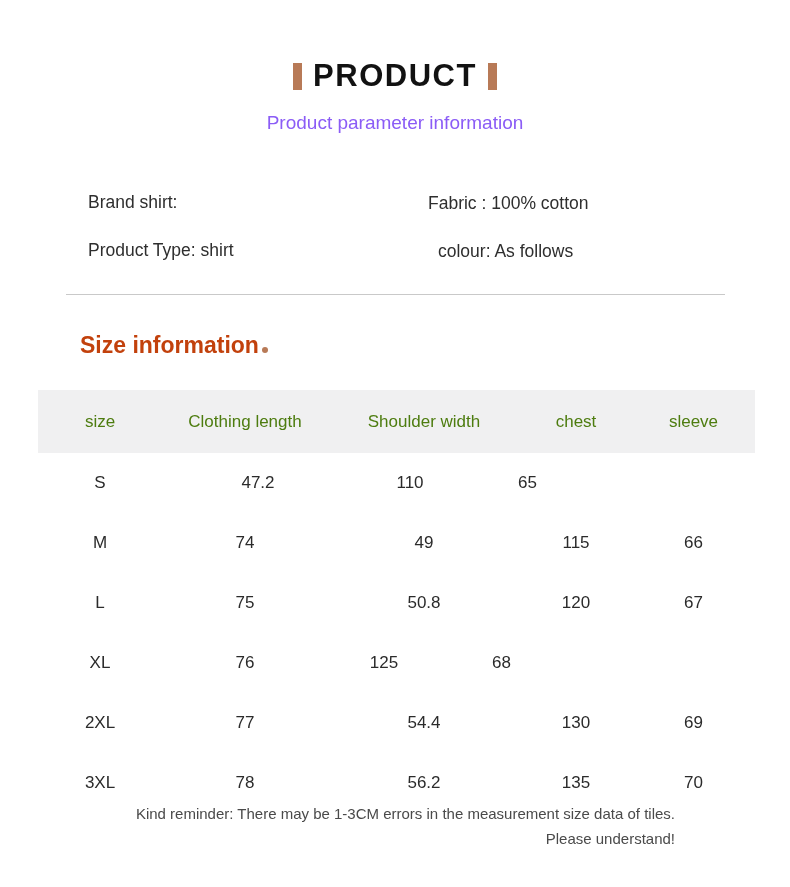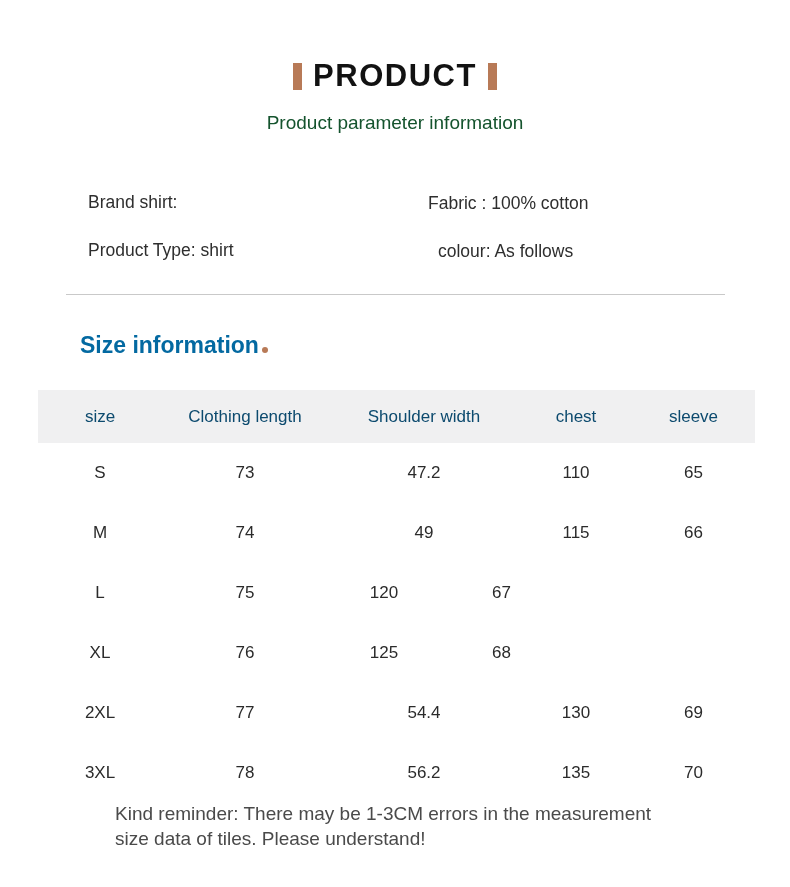--- a/index.html
+++ b/index.html
@@ -39,21 +39,21 @@
     color: #121212;
     line-height: 36px;
   }
   .page-subtitle {
     position: absolute;
     top: 112px;
     left: 0;
     width: 790px;
     text-align: center;
     font-size: 19px;
-    color: #14532d;
+    color: #8b5cf6;
   }
 
   
   .param { position: absolute; font-size: 17.5px; color: #2e2e2e; }
   .param-brand   { top: 192px; left: 88px; }
   .param-fabric  { top: 193px; left: 428px; }
   .param-type    { top: 240px; left: 88px; }
   .param-colour  { top: 241px; left: 438px; }
 
   .divider {
@@ -64,21 +64,21 @@
     border-top: 1px solid #c9c9c9;
   }
 
   
   .size-heading {
     position: absolute;
     top: 332px;
     left: 80px;
     font-size: 23px;
     font-weight: 700;
-    color: #0369a1;
+    color: #c2410c;
   }
   .accent-dot {
     display: inline-block;
     width: 6px;
     height: 6px;
     margin-left: 3px;
     border-radius: 50%;
     background: #b87a57;
     vertical-align: baseline;
   }
@@ -86,24 +86,24 @@
   
   .size-table {
     position: absolute;
     top: 390px;
     left: 38px;
     width: 717px;
   }
   .table-header-row {
     display: flex;
     align-items: center;
-    height: 53px;
+    height: 63px;
     background: #f0f0f1;
     font-size: 17px;
-    color: #0c4a6e;
+    color: #4d7c0f;
   }
   .table-row {
     display: flex;
     align-items: center;
     height: 60px;
     font-size: 17px;
     color: #2b2b2b;
   }
   .cell { text-align: center; }
   .col-0 { width: 124px; }
@@ -111,22 +111,22 @@
   .col-2 { width: 192px; }
   .col-3 { width: 112px; }
   .col-4 { width: 123px; }
 
   
   .reminder {
     position: absolute;
     top: 801px;
     left: 115px;
     width: 560px;
-    text-align: left;
-    font-size: 19px;
+    text-align: right;
+    font-size: 15px;
     line-height: 25px;
     color: #4a4a4a;
   }
 </style>
 </head>
 <body>
 
 <div class="page">
 
   <div class="header-title-row">
@@ -152,35 +152,35 @@
     <div class="table-header-row" id="table-header">
         <div class="cell col-0">size</div>
         <div class="cell col-1">Clothing length</div>
         <div class="cell col-2">Shoulder width</div>
         <div class="cell col-3">chest</div>
         <div class="cell col-4">sleeve</div>
       </div>
     <div id="table-body">
         <div class="table-row">
           <div class="cell col-0">S</div>
-          <div class="cell col-1">73</div>
           <div class="cell col-2">47.2</div>
           <div class="cell col-3">110</div>
           <div class="cell col-4">65</div>
         </div>
         <div class="table-row">
           <div class="cell col-0">M</div>
           <div class="cell col-1">74</div>
           <div class="cell col-2">49</div>
           <div class="cell col-3">115</div>
           <div class="cell col-4">66</div>
         </div>
         <div class="table-row">
           <div class="cell col-0">L</div>
           <div class="cell col-1">75</div>
+          <div class="cell col-2">50.8</div>
           <div class="cell col-3">120</div>
           <div class="cell col-4">67</div>
         </div>
         <div class="table-row">
           <div class="cell col-0">XL</div>
           <div class="cell col-1">76</div>
           <div class="cell col-3">125</div>
           <div class="cell col-4">68</div>
         </div>
         <div class="table-row">

